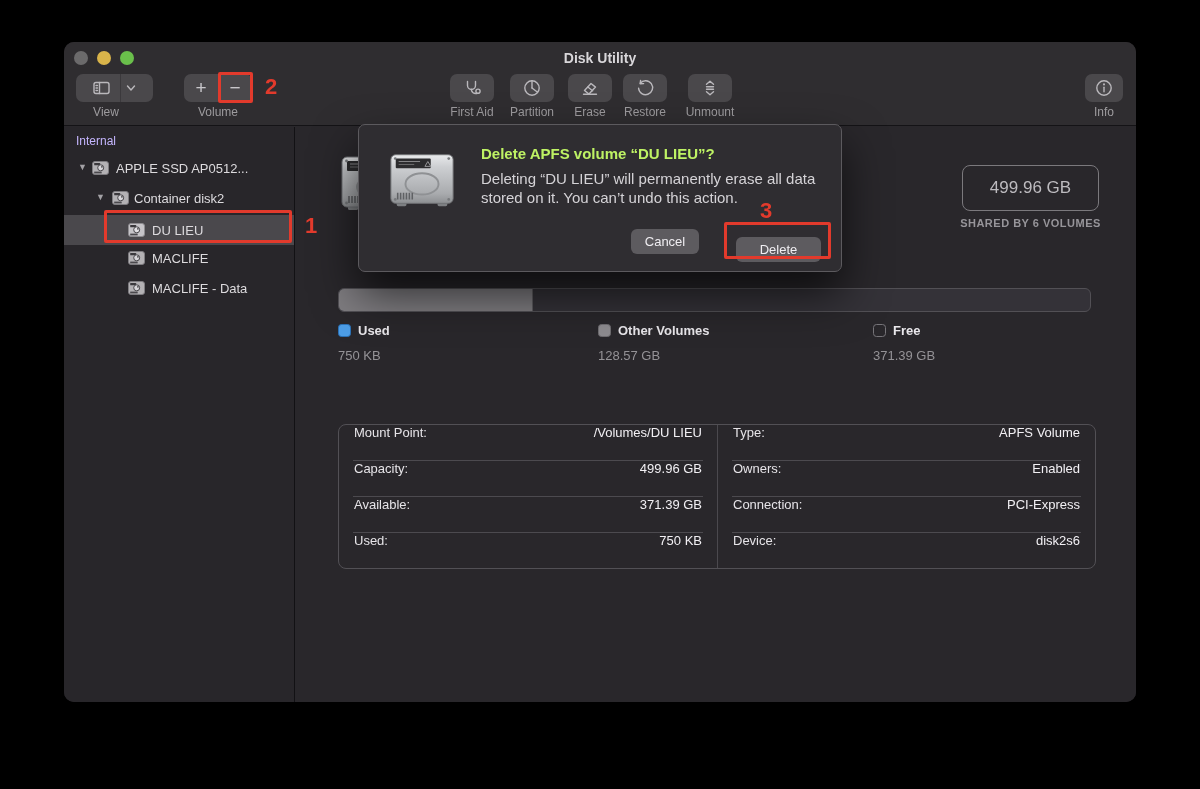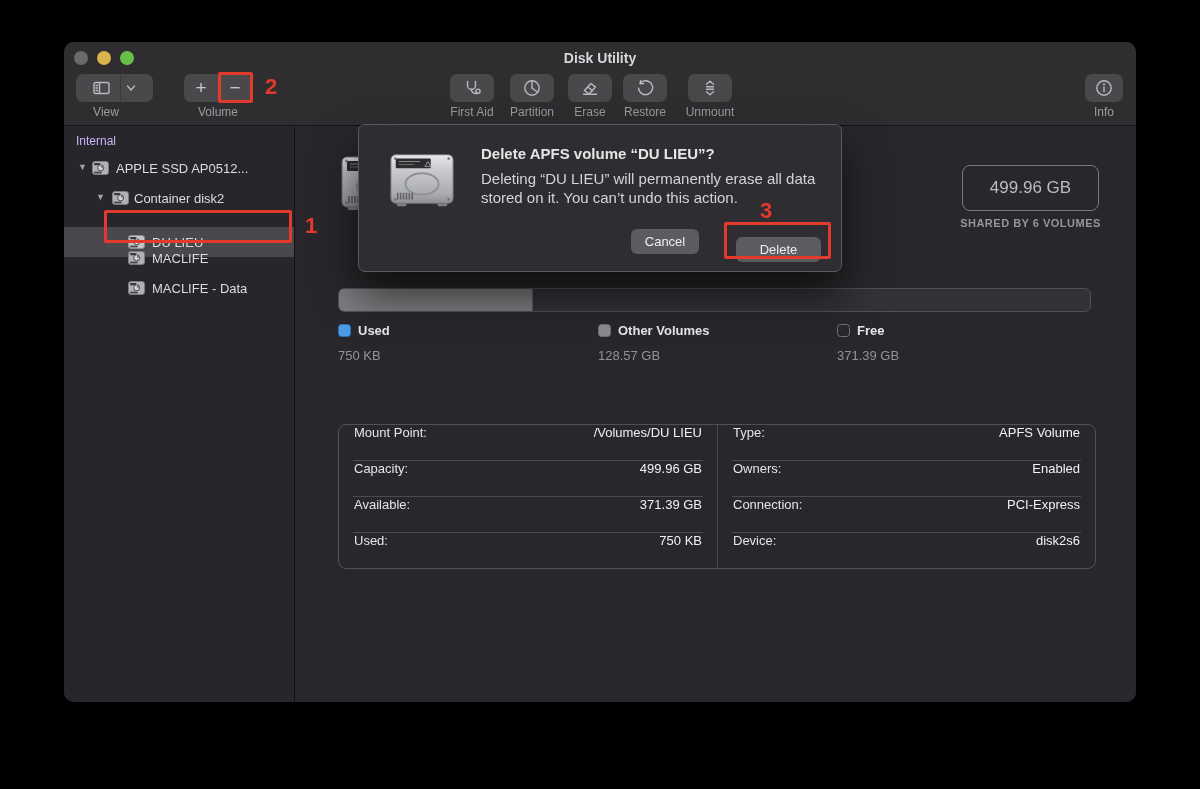--- a/index.html
+++ b/index.html
@@ -62,21 +62,21 @@
     justify-content:space-between; padding:0 15px; font-size:13px; color:#eceaee; }
   .drow:not(:last-child)::after { content:""; position:absolute; left:14px; right:14px; bottom:0; height:1px; background:#4c4a4f; }
   .drow .lab { color:#e6e4e8; }
   .drow .val { color:#f2f0f4; }
 
   
   .dialog { position:absolute; left:294px; top:82px; width:484px; height:148px; z-index:5;
     background:#2f2d31; border:1px solid #5c5a5e; border-radius:7px;
     box-shadow:0 22px 45px rgba(0,0,0,.65); }
   .dlg-icon { position:absolute; left:28px; top:20px; }
-  .dlg-title { position:absolute; left:122px; top:20px; font-size:15px; font-weight:bold; color:#e5e5e5; }
+  .dlg-title { position:absolute; left:122px; top:20px; font-size:15px; font-weight:bold; color:#bef264; }
   .dlg-body { position:absolute; left:122px; top:44px; width:352px; font-size:15px; line-height:19px; color:#d5d3d7; }
   .dlg-btn { position:absolute; top:104px; height:25px; background:#5d5b5f; border:none; border-radius:6px;
     color:#f0eef2; font-size:13px; font-family:"Liberation Sans",sans-serif;
     display:flex; align-items:center; justify-content:center; }
   .dlg-btn.cancel { left:272px; width:68px; }
   .dlg-btn.delete { left:377px; width:85px;margin-top:8px; }
 
   
   .ann-box { position:absolute; border:3px solid var(--red); z-index:20; border-radius:2px; }
   .ann-num { position:absolute; z-index:20; color:var(--red); font-size:22px; font-weight:bold; line-height:22px; }
@@ -191,21 +191,21 @@
       <svg class="srow-icon" style="left:48px;" width="17" height="14" viewBox="0 0 17 14">
         <rect x="0.5" y="0.5" width="16" height="13" rx="2.5" fill="#b3b1b4" stroke="#7e7c80"></rect>
         <rect x="2.2" y="2" width="6" height="2.2" rx="0.5" fill="#3a383c"></rect>
         <circle cx="8.7" cy="6.8" r="3" fill="#d6d4d8" stroke="#4a484c"></circle>
         <circle cx="9.9" cy="5.8" r="0.9" fill="#4a484c"></circle>
         <rect x="2.2" y="10.6" width="7.5" height="1.8" fill="#4a484c"></rect>
       </svg>
       <span class="srow-label" style="left:70px;">Container disk2</span>
     </div>
 
-    <div class="side-row selected" style="top:100px;text-align:center;">
+    <div class="side-row selected" style="top:88px;text-align:center;">
       <svg class="srow-icon" style="left:64px;" width="17" height="14" viewBox="0 0 17 14">
         <rect x="0.5" y="0.5" width="16" height="13" rx="2.5" fill="#c6c4c8" stroke="#8e8c90"></rect>
         <rect x="2.2" y="2" width="6" height="2.2" rx="0.5" fill="#3a383c"></rect>
         <circle cx="8.7" cy="6.8" r="3" fill="#e2e0e4" stroke="#4a484c"></circle>
         <circle cx="9.9" cy="5.8" r="0.9" fill="#4a484c"></circle>
         <rect x="2.2" y="10.6" width="7.5" height="1.8" fill="#4a484c"></rect>
       </svg>
       <span class="srow-label" style="left:88px;">DU LIEU</span>
     </div>
 
@@ -279,21 +279,21 @@
       </div>
       <div class="legend-value">750 KB</div>
     </div>
     <div class="legend-col" style="left:302px;">
       <div class="legend-head">
         <div class="swatch" style="background: rgb(142, 140, 144); border-color: rgb(111, 109, 113);"></div>
         <div class="legend-label">Other Volumes</div>
       </div>
       <div class="legend-value">128.57 GB</div>
     </div>
-    <div class="legend-col" style="left:541px;">
+    <div class="legend-col" style="left:577px;">
       <div class="legend-head">
         <div class="swatch" style="background: transparent; border-color: rgb(119, 117, 122);"></div>
         <div class="legend-label">Free</div>
       </div>
       <div class="legend-value">371.39 GB</div>
     </div>
 
     <div class="detail-table">
       <div class="dcol">
         <div class="drow">

